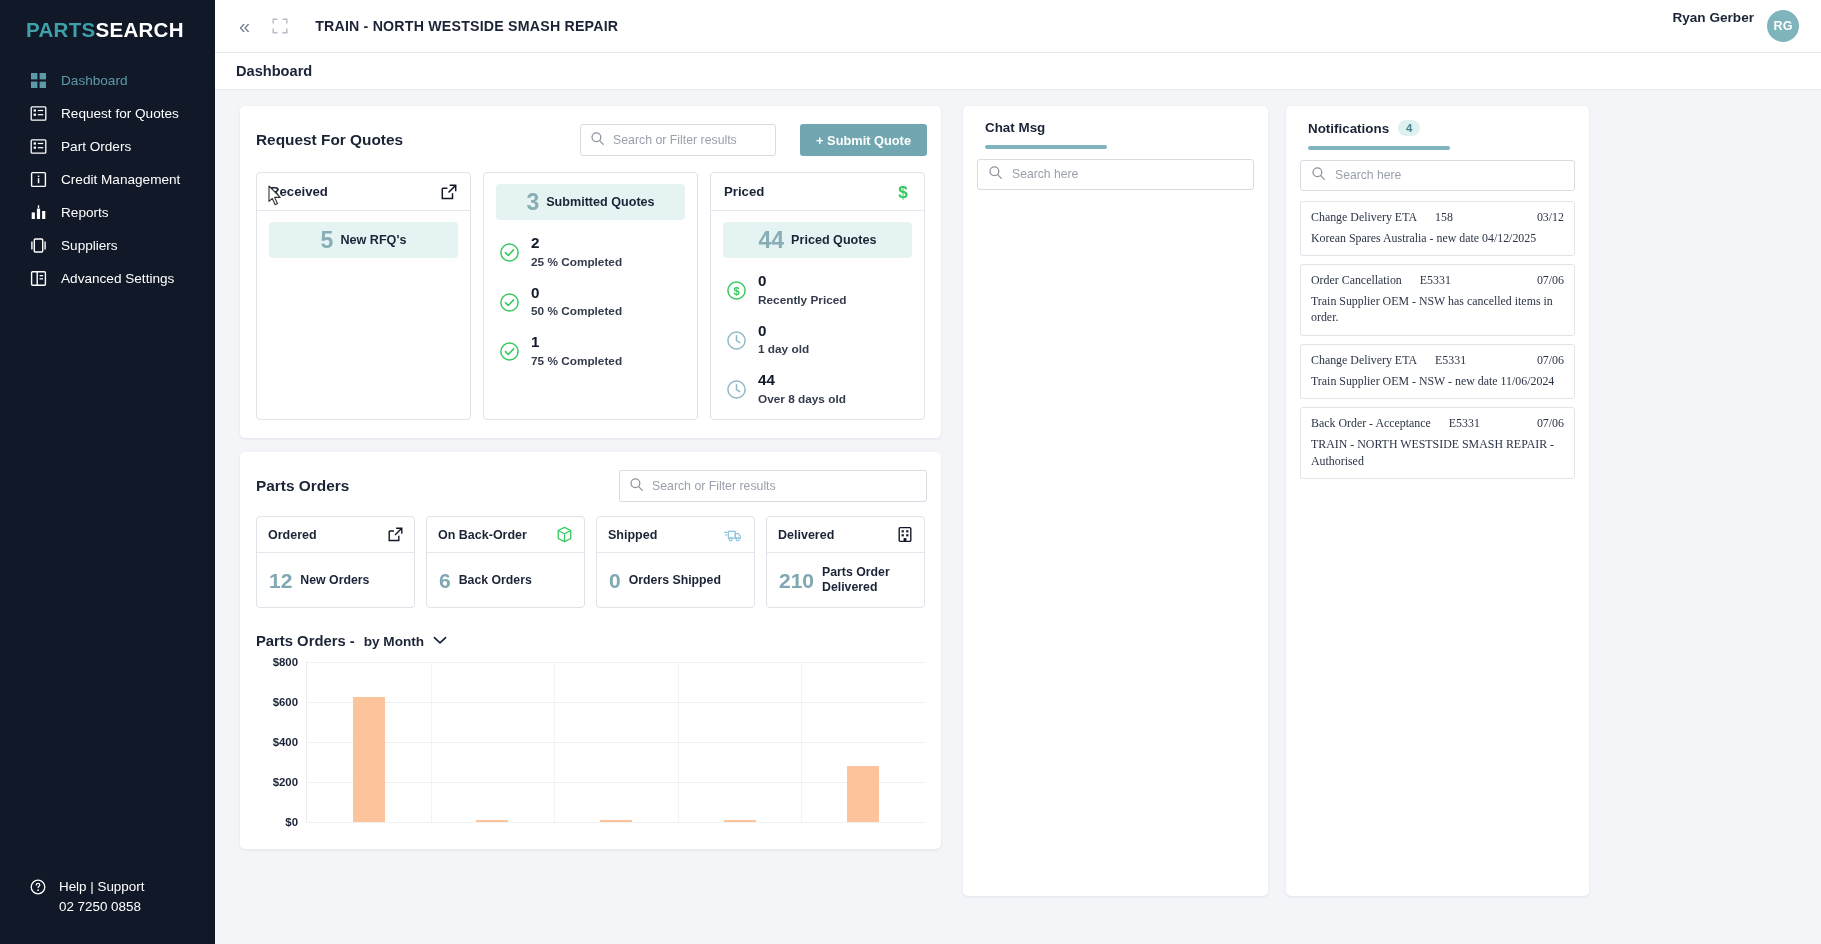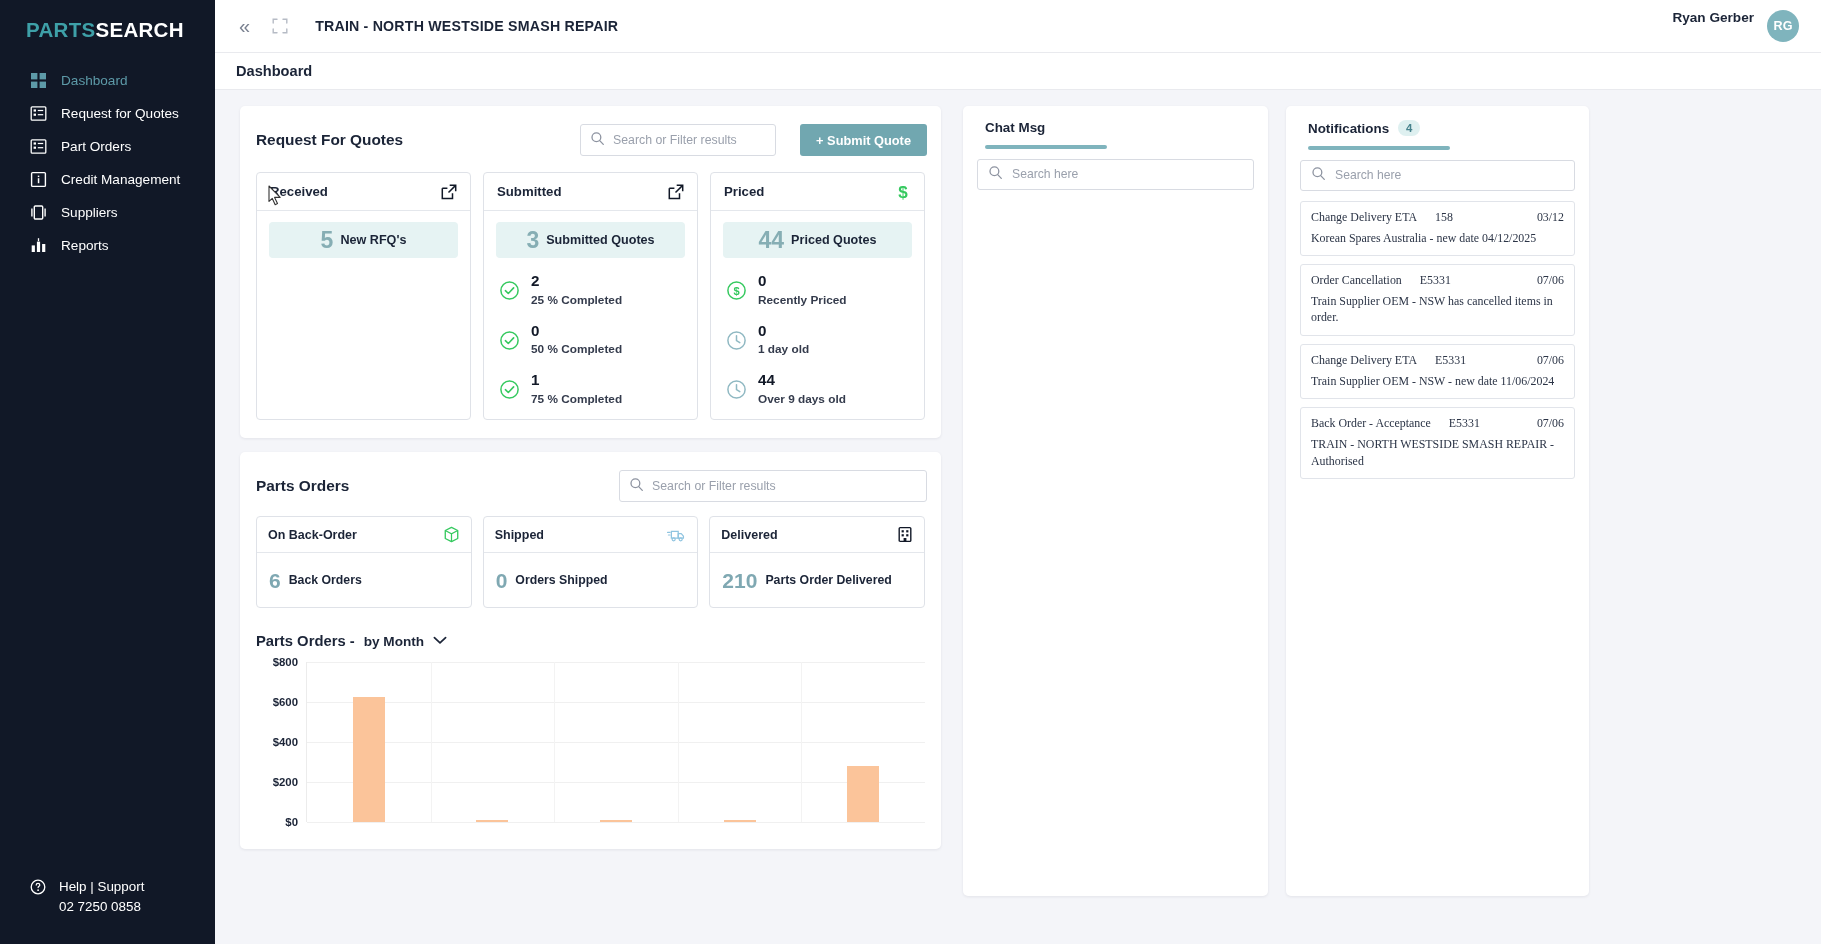--- a/index.html
+++ b/index.html
@@ -218,41 +218,52 @@
               <rect x="7.8" y="4.6" width="1.5" height="1.5" fill="#fff"></rect>
               <rect x="7.8" y="7.2" width="1.5" height="5" fill="#fff"></rect>
             </svg>
         </span>
         <span>Credit Management</span>
       </div>
 
       <div class="nav-item">
         <span class="nav-ico">
           <svg width="17" height="17" viewBox="0 0 17 17">
-              <rect x="4.3" y="2" width="8.4" height="13" rx="1" fill="none" stroke="#fff" stroke-width="1.4"></rect>
-              <line x1="1.9" y1="4.4" x2="1.9" y2="12.6" stroke="#fff" stroke-width="1.4"></line>
-              <line x1="15.1" y1="4.4" x2="15.1" y2="12.6" stroke="#fff" stroke-width="1.4"></line>
-            </svg>
-        </span>
-        <span>Suppliers</span>
-      </div>
-
-      <div class="nav-item">
-        <span class="nav-ico">
-          <svg width="17" height="17" viewBox="0 0 17 17">
               <rect x="1.7" y="8.4" width="3.2" height="6.6" fill="#fff"></rect>
               <rect x="6.9" y="4.6" width="3.2" height="10.4" fill="#fff"></rect>
               <rect x="12.1" y="7" width="3.2" height="8" fill="#fff"></rect>
               <path d="M8.5 1.2v3" stroke="#fff" stroke-width="1.3"></path>
             </svg>
         </span>
         <span>Reports</span>
       </div>
 
-
+      <div class="nav-item">
+        <span class="nav-ico">
+          <svg width="17" height="17" viewBox="0 0 17 17">
+              <rect x="4.3" y="2" width="8.4" height="13" rx="1" fill="none" stroke="#fff" stroke-width="1.4"></rect>
+              <line x1="1.9" y1="4.4" x2="1.9" y2="12.6" stroke="#fff" stroke-width="1.4"></line>
+              <line x1="15.1" y1="4.4" x2="15.1" y2="12.6" stroke="#fff" stroke-width="1.4"></line>
+            </svg>
+        </span>
+        <span>Suppliers</span>
+      </div>
+
+
+      <div class="nav-item">
+        <span class="nav-ico">
+          <svg width="17" height="17" viewBox="0 0 17 17">
+              <rect x="1.6" y="1.8" width="13.8" height="13.4" rx="1" fill="none" stroke="#fff" stroke-width="1.4"></rect>
+              <line x1="7.2" y1="1.8" x2="7.2" y2="15.2" stroke="#fff" stroke-width="1.4"></line>
+              <rect x="9.6" y="5" width="3.4" height="1.3" fill="#fff"></rect>
+              <rect x="9.6" y="8.2" width="3.4" height="1.3" fill="#fff"></rect>
+            </svg>
+        </span>
+        <span>Advanced Settings</span>
+      </div>
     </nav>
 
     <div class="help">
       <span class="help-ico">
         <svg width="16" height="16" viewBox="0 0 16 16">
             <circle cx="8" cy="8" r="6.8" fill="none" stroke="#fff" stroke-width="1.3"></circle>
             <path d="M6.2 6.1c0-1 .8-1.7 1.8-1.7s1.8.7 1.8 1.6c0 1.3-1.7 1.3-1.7 2.6" fill="none" stroke="#fff" stroke-width="1.2" stroke-linecap="round"></path>
             <circle cx="8.1" cy="11.2" r=".85" fill="#fff"></circle>
           </svg>
       </span>
@@ -317,30 +328,20 @@
               </div>
               <div class="rfq-body">
                 <div class="hero">
                   <span class="hero-num">5</span>
                   <span class="hero-lbl">New RFQ's</span>
                 </div>
               </div>
             </div>
 
             <div class="rfq-card">
-              <div class="rfq-card-head">
-                <span class="rfq-card-title">Submitted</span>
-                <span class="rfq-card-ico">
-                  <svg width="16" height="16" viewBox="0 0 16 16">
-                      <path d="M1.3 4.2h5.1M1.3 4.2v10.2h10.2V9.3" fill="none" stroke="#111827" stroke-width="1.5"></path>
-                      <path d="M8.7 1.3h6v6" fill="none" stroke="#111827" stroke-width="1.5"></path>
-                      <line x1="14.4" y1="1.6" x2="7.5" y2="8.5" stroke="#111827" stroke-width="1.5"></line>
-                    </svg>
-                </span>
-              </div>
               <div class="rfq-body">
                 <div class="hero">
                   <span class="hero-num">3</span>
                   <span class="hero-lbl">Submitted Quotes</span>
                 </div>
                 <div class="stat-row">
                   <span class="stat-ico">
                     <svg width="21" height="21" viewBox="0 0 21 21">
                         <circle cx="10.5" cy="10.5" r="8.6" fill="none" stroke="#35c95f" stroke-width="1.5"></circle>
                         <path d="M6.4 10.7l2.9 2.8 5.3-5.6" fill="none" stroke="#35c95f" stroke-width="1.6" stroke-linecap="round" stroke-linejoin="round"></path>
@@ -418,21 +419,21 @@
                 </div>
                 <div class="stat-row">
                   <span class="stat-ico">
                     <svg width="21" height="21" viewBox="0 0 21 21">
                         <circle cx="10.5" cy="10.5" r="8.6" fill="none" stroke="#8fb8c2" stroke-width="1.5"></circle>
                         <path d="M10.5 5.8v4.9l3.3 2" fill="none" stroke="#8fb8c2" stroke-width="1.5" stroke-linecap="round"></path>
                       </svg>
                   </span>
                   <span>
                     <span class="stat-num" style="display:block">44</span>
-                    <span class="stat-lbl">Over 9 days old</span>
+                    <span class="stat-lbl">Over 8 days old</span>
                   </span>
                 </div>
               </div>
             </div>
           </div>
         </section>
 
         <section class="panel" style="margin-top:14px">
           <div class="panel-head">
             <span class="panel-title">Parts Orders</span>
@@ -441,20 +442,36 @@
                 <svg width="15" height="15" viewBox="0 0 15 15">
                     <circle cx="6.4" cy="6.2" r="4.4" fill="none" stroke="#8d93a0" stroke-width="1.3"></circle>
                     <line x1="9.7" y1="9.6" x2="13.3" y2="13.4" stroke="#8d93a0" stroke-width="1.3" stroke-linecap="round"></line>
                   </svg>
               </span>
               <input type="text" placeholder="Search or Filter results" style="">
             </div>
           </div>
 
           <div class="po-cards">
+            <div class="po-card">
+              <div class="po-head">
+                <span class="po-title">Ordered</span>
+                <span class="po-ico">
+                  <svg width="15" height="15" viewBox="0 0 16 16">
+                      <path d="M1.3 4.2h5.1M1.3 4.2v10.2h10.2V9.3" fill="none" stroke="#111827" stroke-width="1.5"></path>
+                      <path d="M8.7 1.3h6v6" fill="none" stroke="#111827" stroke-width="1.5"></path>
+                      <line x1="14.4" y1="1.6" x2="7.5" y2="8.5" stroke="#111827" stroke-width="1.5"></line>
+                    </svg>
+                </span>
+              </div>
+              <div class="po-body">
+                <span class="po-num">12</span>
+                <span class="po-lbl">New Orders</span>
+              </div>
+            </div>
 
             <div class="po-card">
               <div class="po-head">
                 <span class="po-title">On Back-Order</span>
                 <span class="po-ico">
                   <svg width="17" height="17" viewBox="0 0 18 18">
                       <path d="M9 1.4l6.6 3.4v8.4L9 16.6 2.4 13.2V4.8z" fill="none" stroke="#35c95f" stroke-width="1.4" stroke-linejoin="round"></path>
                       <path d="M2.4 4.8L9 8.2l6.6-3.4M9 8.2v8.4" fill="none" stroke="#35c95f" stroke-width="1.3"></path>
                     </svg>
                 </span>

